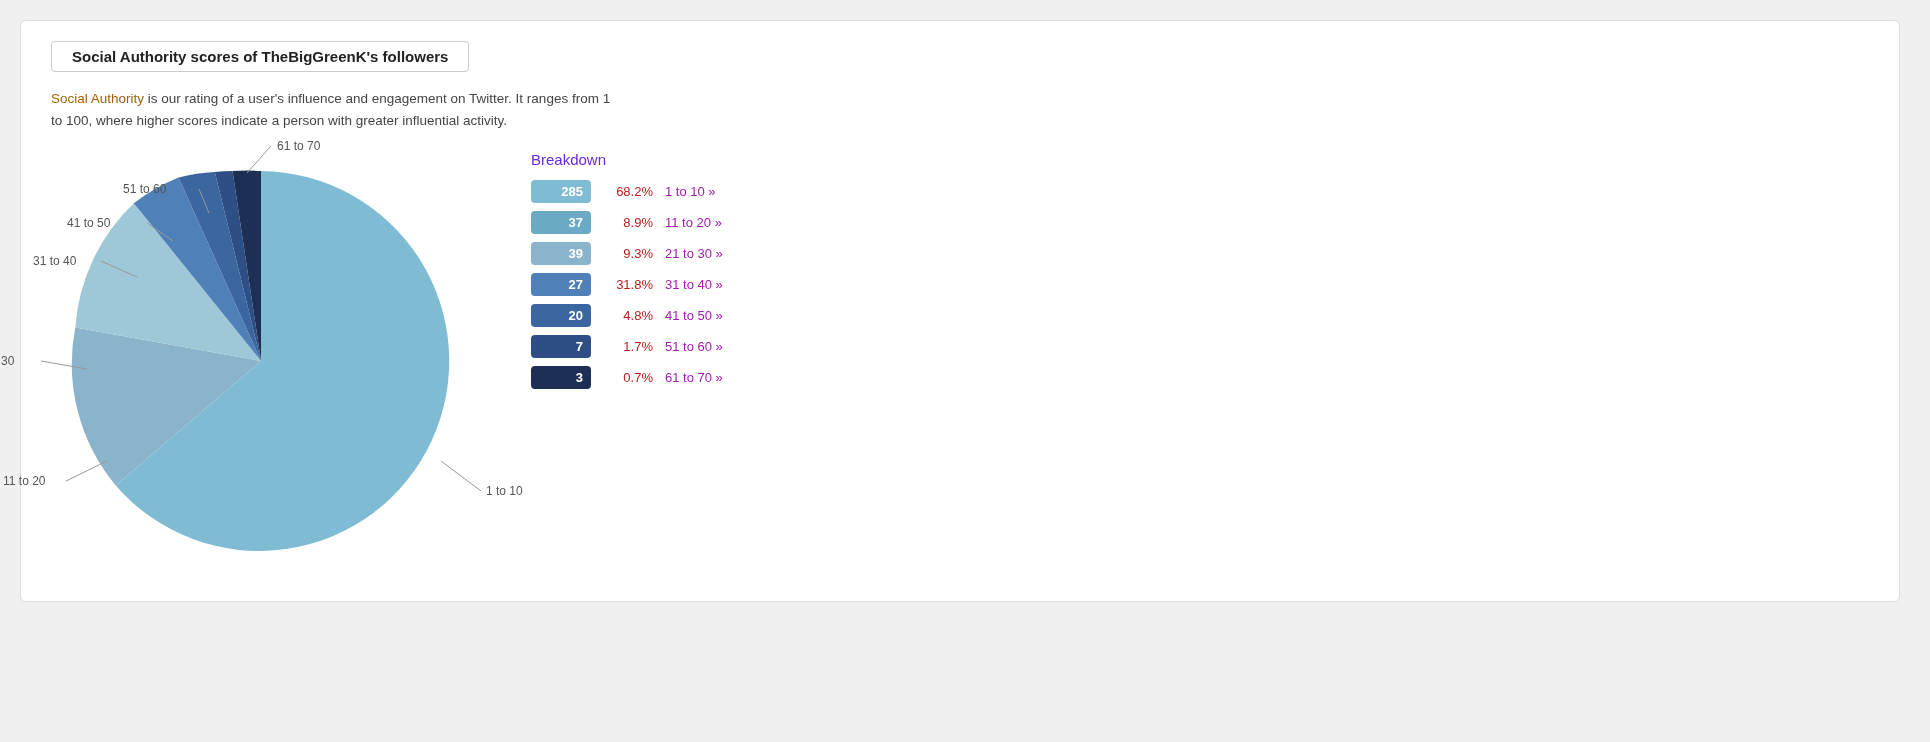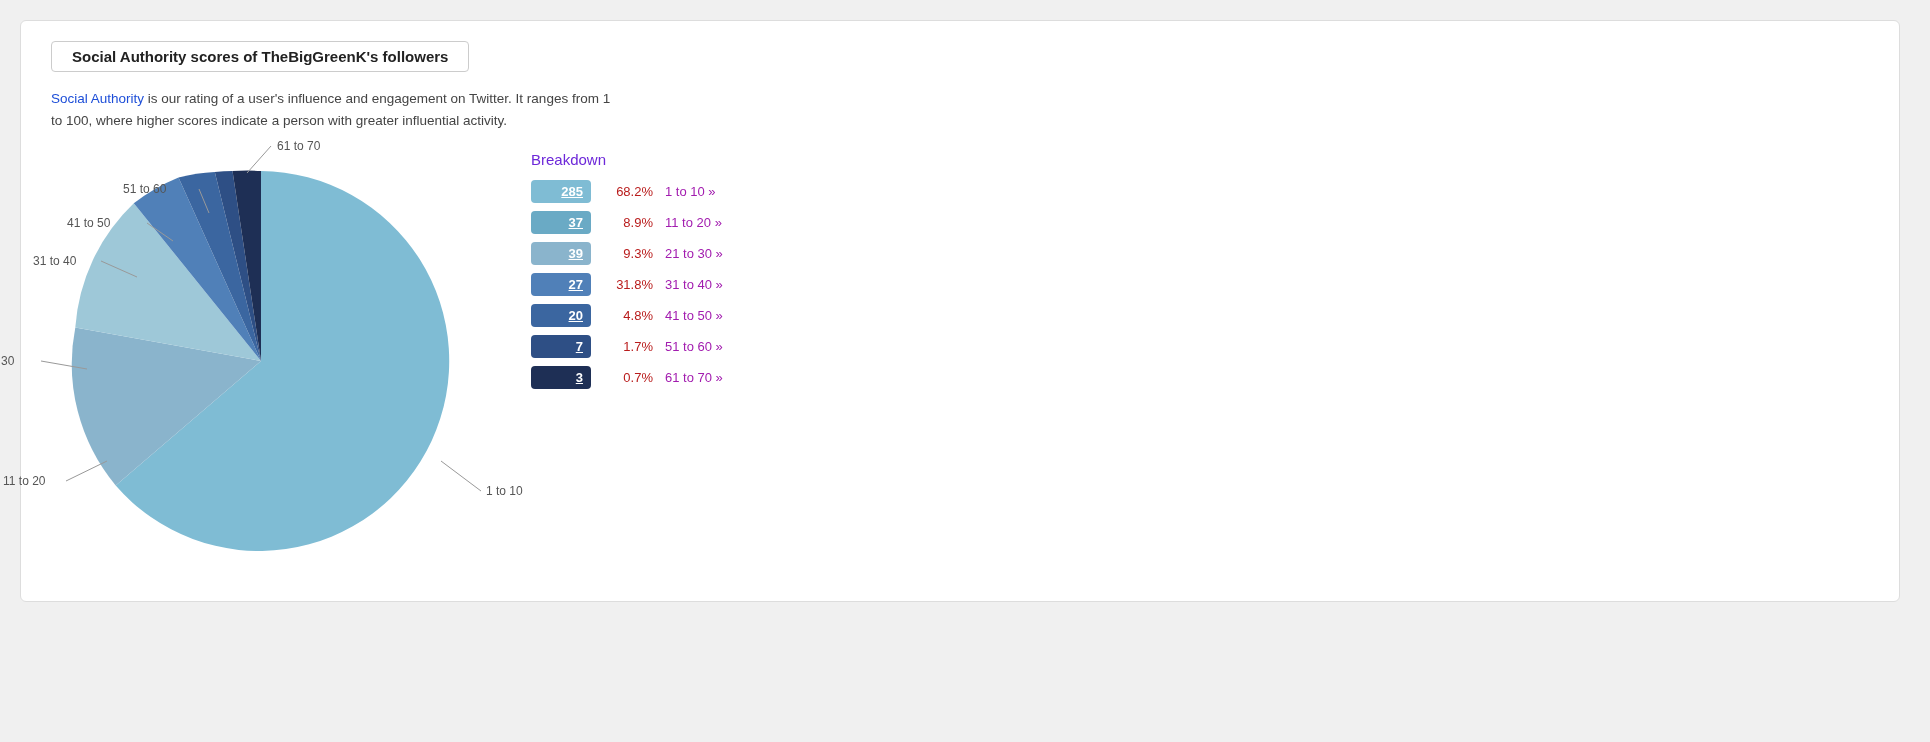--- a/index.html
+++ b/index.html
@@ -29,21 +29,21 @@
       background: #fff;
     }
     .description {
       font-size: 13.5px;
       color: #444;
       line-height: 1.6;
       margin-bottom: 20px;
       max-width: 560px;
     }
     .description .link {
-      color: #1d4ed8;
+      color: #a16207;
       text-decoration: none;
     }
     .content-area {
       display: flex;
       align-items: flex-start;
       gap: 60px;
     }
     .chart-container {
       position: relative;
       width: 420px;
@@ -72,21 +72,20 @@
       gap: 12px;
     }
     .breakdown-badge {
       min-width: 60px;
       text-align: right;
       padding: 4px 8px;
       border-radius: 4px;
       color: #fff;
       font-size: 13px;
       font-weight: 600;
-      text-decoration: underline;
     }
     .breakdown-pct {
       width: 50px;
       text-align: right;
       color: #b91c1c;
       font-size: 13px;
     }
     .breakdown-link {
       color: #a21caf;
       text-decoration: none;

